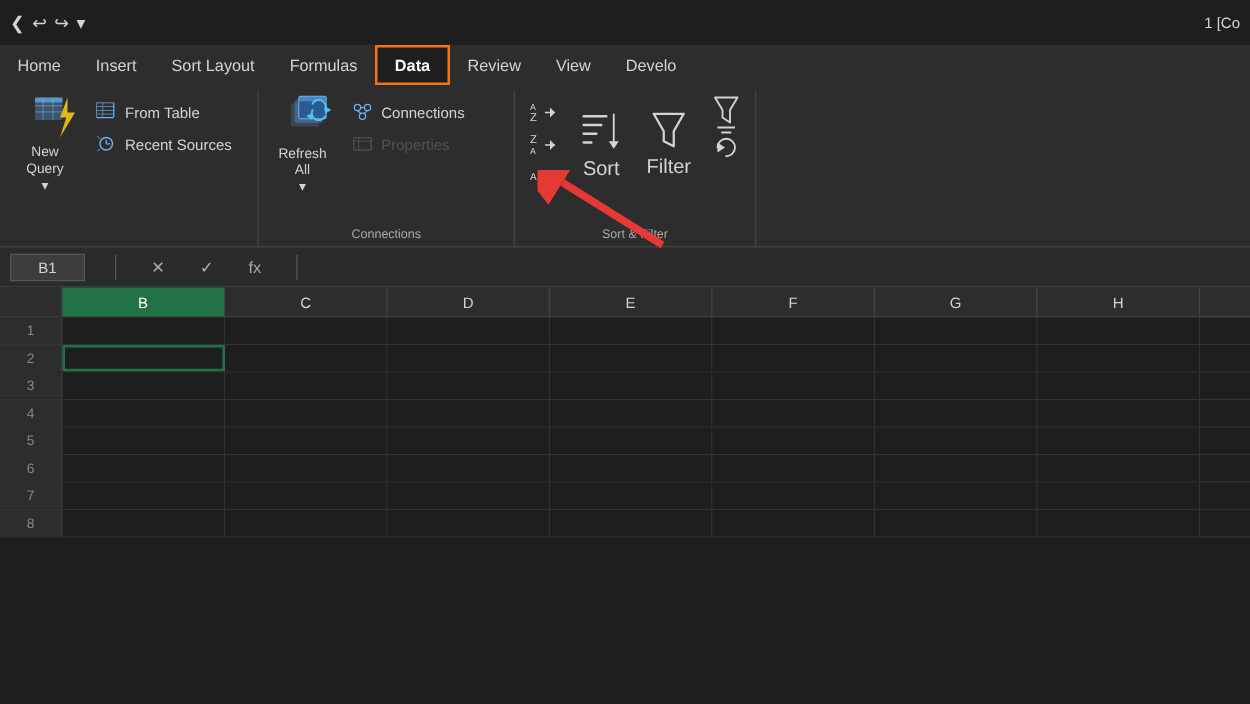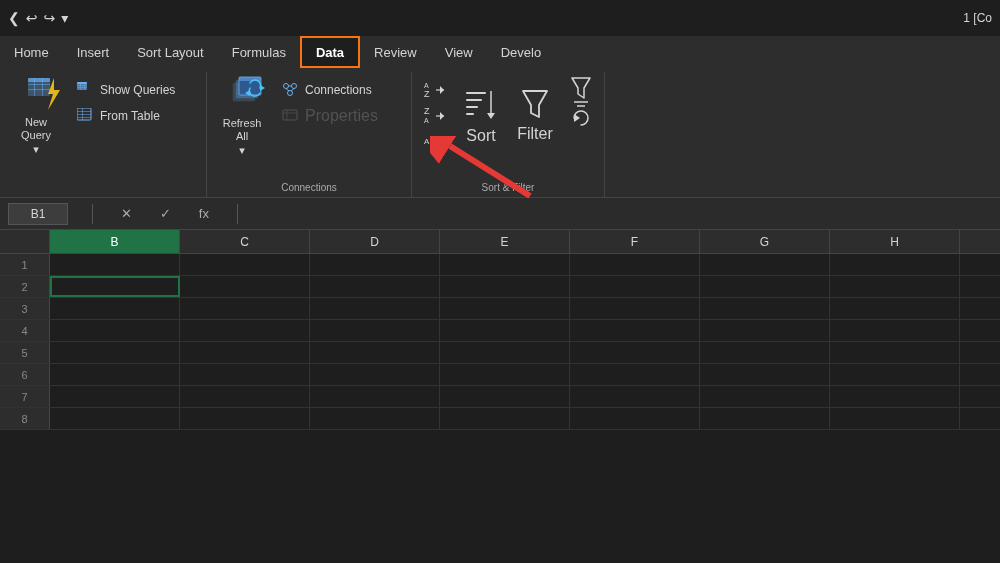--- a/index.html
+++ b/index.html
@@ -154,21 +154,21 @@
       height: 24px;
       opacity: 0.4;
     }
     .rb-small-disabled .icon-sm {
       font-size: 14px;
       color: #6ab0f5;
       width: 18px;
       text-align: center;
     }
     .rb-small-disabled .label {
-      font-size: 16px;
+      font-size: 12px;
       color: #888;
     }
 
     .sort-az-stack {
       display: flex;
       flex-direction: column;
       gap: 2px;
       padding-top: 2px;
     }
 
@@ -367,44 +367,42 @@
             <polygon points="28,2 22,18 27,18 22,34 34,14 28,14" fill="#f5c518" opacity="0.9"></polygon>
           </svg>
         </div>
         <div class="label">
           <span>New Query</span><br>
           <span>▾</span>
         </div>
       </div>
 
       <div class="rb-small-stack">
-        <div class="rb-small">
-          <span class="icon-sm">
-            <svg width="16" height="14" viewBox="0 0 16 14">
-              <rect x="0" y="0" width="10" height="8" rx="1" fill="#6ab0f5" opacity="0.6"></rect>
-              <rect x="0" y="0" width="10" height="2" rx="1" fill="#6ab0f5"></rect>
-              <rect x="0" y="3" width="10" height="0.5" fill="#6ab0f5" opacity="0.7"></rect>
-              <rect x="0" y="5.5" width="10" height="0.5" fill="#6ab0f5" opacity="0.7"></rect>
-              <rect x="3" y="0" width="0.5" height="8" fill="#6ab0f5" opacity="0.7"></rect>
-              <rect x="7" y="0" width="0.5" height="8" fill="#6ab0f5" opacity="0.7"></rect>
-            </svg>
-          </span>
-          <span class="label">Show Queries</span>
-        </div>
         <div class="rb-small">
           <span class="icon-sm">
             <svg width="16" height="14" viewBox="0 0 16 14">
               <rect x="0" y="0" width="14" height="12" rx="1" fill="none" stroke="#6ab0f5" stroke-width="1"></rect>
               <rect x="0" y="3" width="14" height="0.5" fill="#6ab0f5"></rect>
               <rect x="0" y="6" width="14" height="0.5" fill="#6ab0f5"></rect>
               <rect x="0" y="9" width="14" height="0.5" fill="#6ab0f5"></rect>
               <rect x="5" y="0" width="0.5" height="12" fill="#6ab0f5"></rect>
             </svg>
           </span>
           <span class="label">From Table</span>
+        </div>
+        <div class="rb-small">
+          <span class="icon-sm">
+            <svg width="16" height="14" viewBox="0 0 16 14">
+              <circle cx="8" cy="7" r="5" fill="none" stroke="#6ab0f5" stroke-width="1.2"></circle>
+              <line x1="8" y1="4" x2="8" y2="7" stroke="#6ab0f5" stroke-width="1"></line>
+              <line x1="8" y1="7" x2="11" y2="7" stroke="#6ab0f5" stroke-width="1"></line>
+              <path d="M3 3 L1 1 M3 11 L1 13" stroke="#6ab0f5" stroke-width="0.8"></path>
+            </svg>
+          </span>
+          <span class="label">Recent Sources</span>
         </div>
       </div>
     </div>
   </div>
 
   <div class="ribbon-group">
     <div class="ribbon-group-content">
 
       <div class="rb-large" style="width:58px;">
         <div style="position:relative;width:38px;height:38px;">

